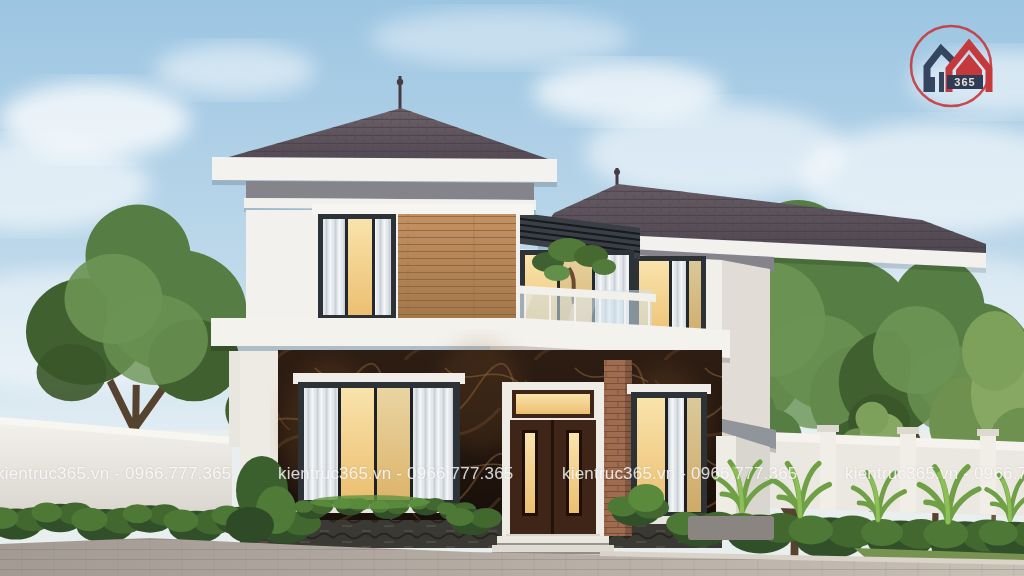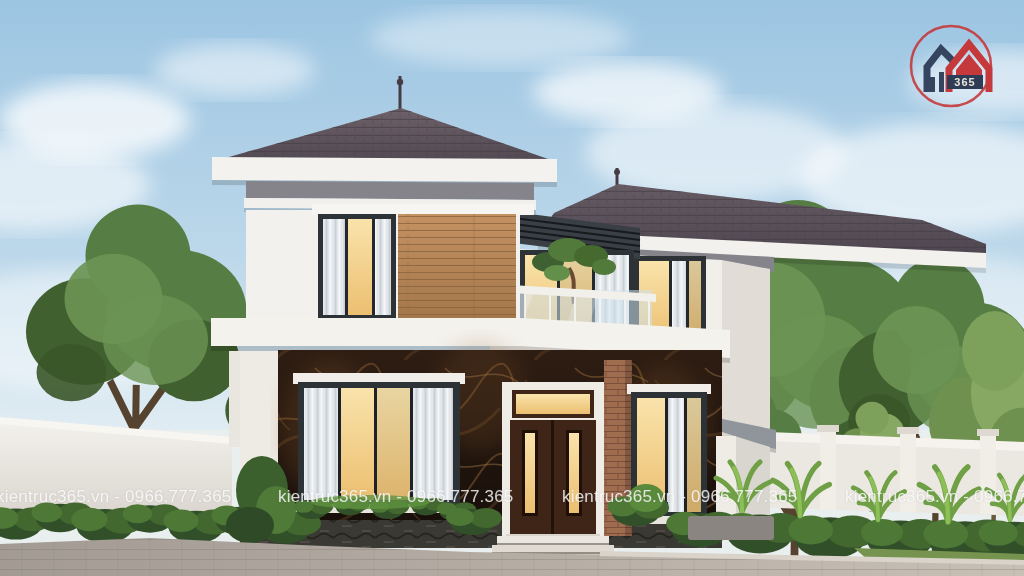--- a/index.html
+++ b/index.html
@@ -1,19 +1,19 @@
 <!DOCTYPE html>
 <html><head>
 <meta charset="utf-8">
 <style>
   html,body{margin:0;padding:0;background:#222;}
   .canvas{position:relative;width:1024px;height:576px;overflow:hidden;
           font-family:"Liberation Sans",sans-serif;background:#cfe2ef;}
   .canvas svg.scene{position:absolute;left:0;top:0;}
-  .wm{position:absolute;top:487px;left:0;width:100%;height:30px;pointer-events:none;text-decoration:underline;}
+  .wm{position:absolute;top:464px;left:0;width:100%;height:30px;pointer-events:none;text-decoration:underline;}
   .wm span{position:absolute;font-size:17px;color:rgba(255,255,255,.8);
            letter-spacing:.2px;white-space:nowrap;text-shadow:0 0 2px rgba(120,120,120,.25);}
   .logo{position:absolute;left:903px;top:20px;width:96px;height:96px;}
 </style>
 </head>
 <body>
 
 <div class="canvas">
 <svg class="scene" width="1024" height="576" viewBox="0 0 1024 576">
 <defs>

